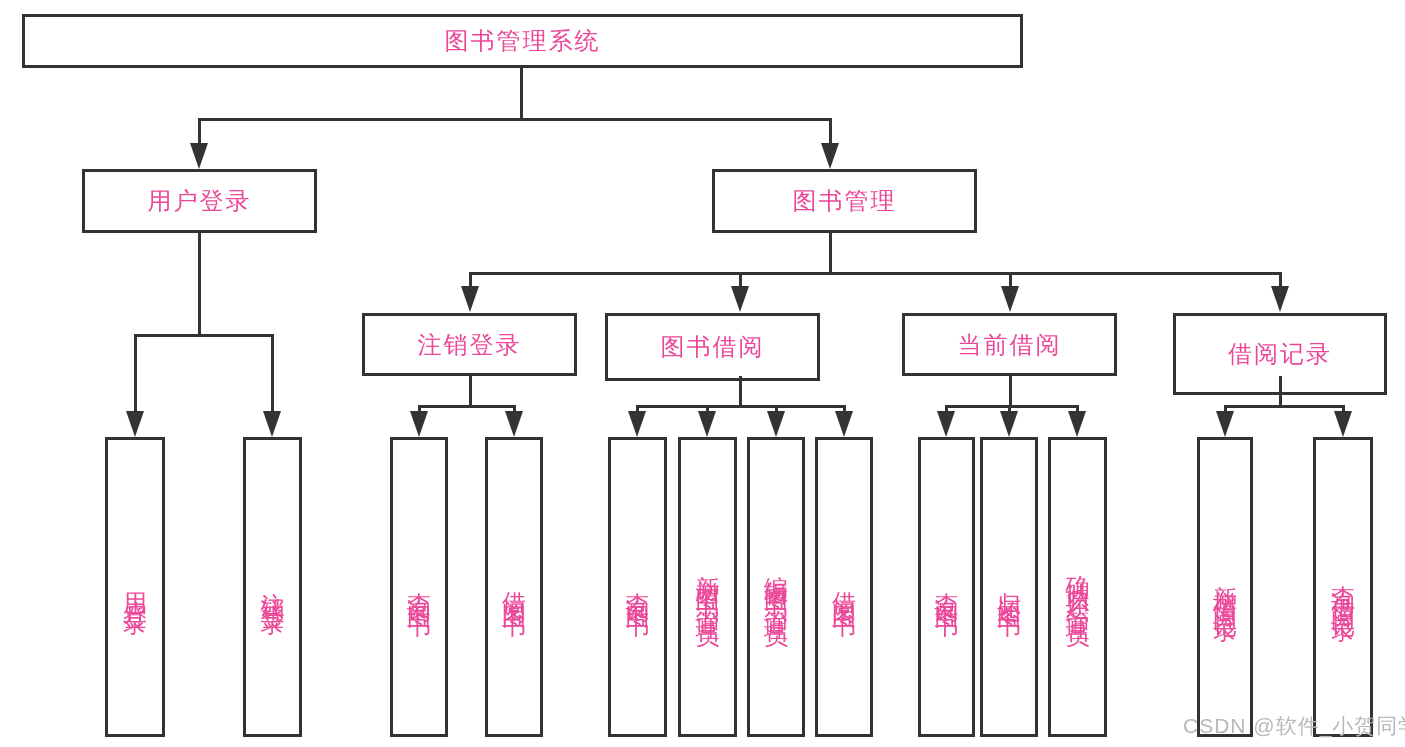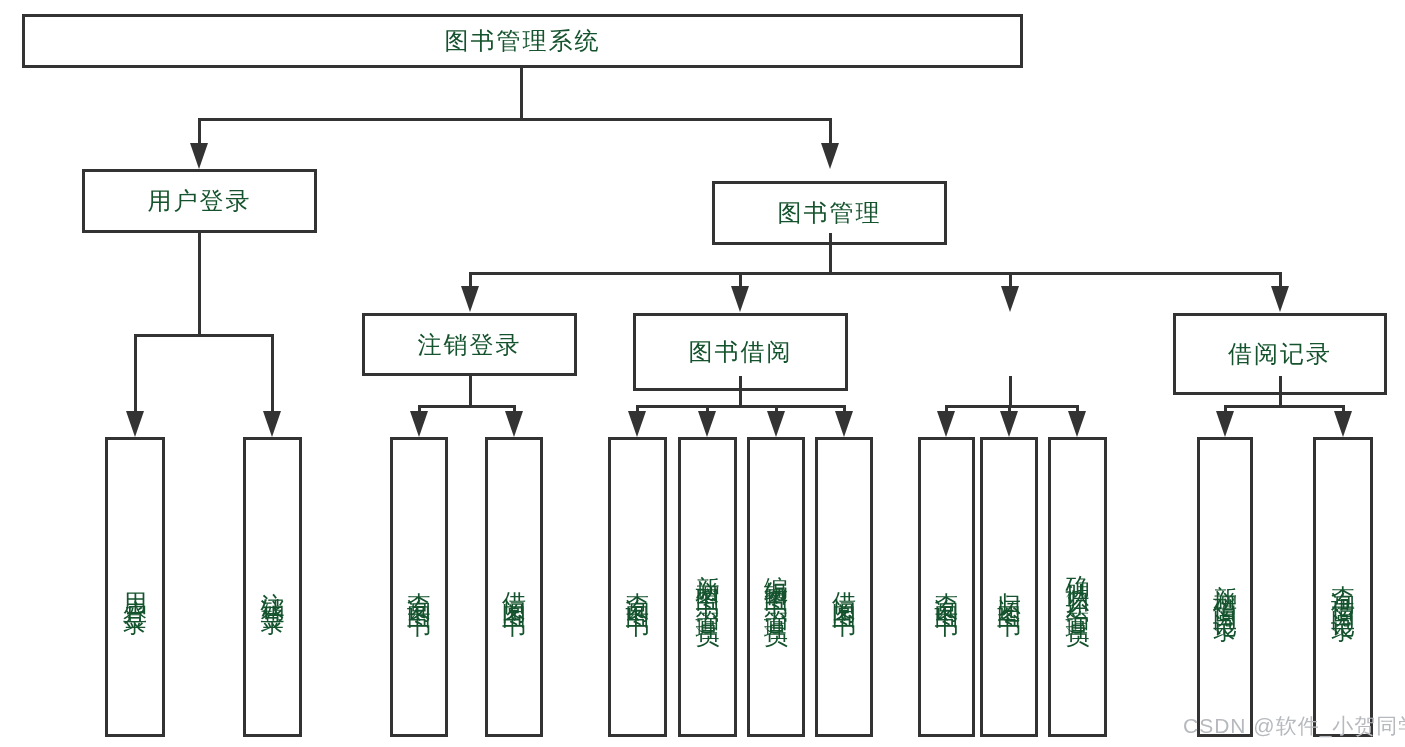--- a/index.html
+++ b/index.html
@@ -11,21 +11,21 @@
     overflow:hidden;
   }
   .node{
     position:absolute;
     box-sizing:border-box;
     border:3px solid #333;
     background:#fff;
     display:flex;
     align-items:center;
     justify-content:center;
-    color:#14532d;
+    color:#ec4899;
     font-size:24px;
   }
   .node .hlabel{
     white-space:nowrap;
     letter-spacing:2px;
   }
   .node .vlabel{
     writing-mode:vertical-rl;
     text-orientation:mixed;
     letter-spacing:7px;
@@ -62,21 +62,21 @@
   <div class="vline" style="left:520px;top:68px;height:51px"></div>
   <div class="hline" style="left:198px;top:118px;width:634px"></div>
   <div class="vline" style="left:198px;top:118px;height:33px"></div>
   <div class="vline" style="left:829px;top:118px;height:33px"></div>
   <div class="arrow" style="left:190px;top:143px"></div>
   <div class="arrow" style="left:821px;top:143px"></div>
 
   <div class="node" style="left:82px;top:169px;width:235px;height:64px">
     <span class="hlabel">用户登录</span>
   </div>
-  <div class="node" style="left:712px;top:181px;width:235px;height:64px">
+  <div class="node" style="left:712px;top:169px;width:265px;height:64px">
     <span class="hlabel">图书管理</span>
   </div>
 
   <div class="vline" style="left:198px;top:233px;height:103px"></div>
   <div class="hline" style="left:134px;top:334px;width:140px"></div>
   <div class="vline" style="left:134px;top:334px;height:85px"></div>
   <div class="vline" style="left:271px;top:334px;height:85px"></div>
   <div class="arrow" style="left:126px;top:411px"></div>
   <div class="arrow" style="left:263px;top:411px"></div>
 
@@ -87,22 +87,25 @@
   <div class="vline" style="left:1009px;top:272px;height:22px"></div>
   <div class="vline" style="left:1279px;top:272px;height:22px"></div>
   <div class="arrow" style="left:461px;top:286px"></div>
   <div class="arrow" style="left:731px;top:286px"></div>
   <div class="arrow" style="left:1001px;top:286px"></div>
   <div class="arrow" style="left:1271px;top:286px"></div>
 
   <div class="node" style="left:362px;top:313px;width:215px;height:63px">
     <span class="hlabel">注销登录</span>
   </div>
-  <div class="node" style="left:633px;top:313px;width:215px;height:78px">
+  <div class="node" style="left:605px;top:313px;width:215px;height:68px">
     <span class="hlabel">图书借阅</span>
+  </div>
+  <div class="node" style="left:902px;top:313px;width:215px;height:63px">
+    <span class="hlabel">当前借阅</span>
   </div>
   <div class="node" style="left:1173px;top:313px;width:214px;height:82px">
     <span class="hlabel">借阅记录</span>
   </div>
 
   <div class="vline" style="left:469px;top:376px;height:31px"></div>
   <div class="hline" style="left:418px;top:405px;width:98px"></div>
   <div class="vline" style="left:418px;top:405px;height:14px"></div>
   <div class="vline" style="left:513px;top:405px;height:14px"></div>
   <div class="arrow" style="left:410px;top:411px"></div>

